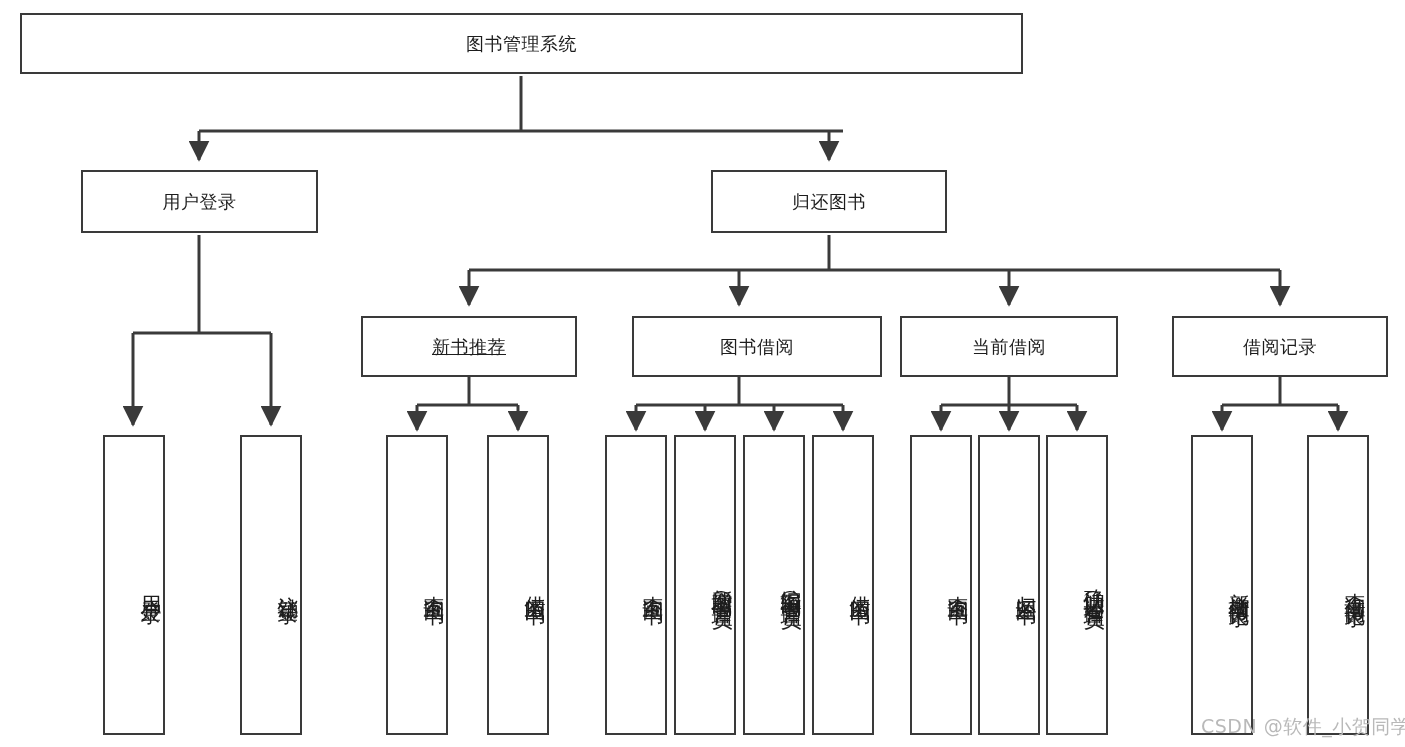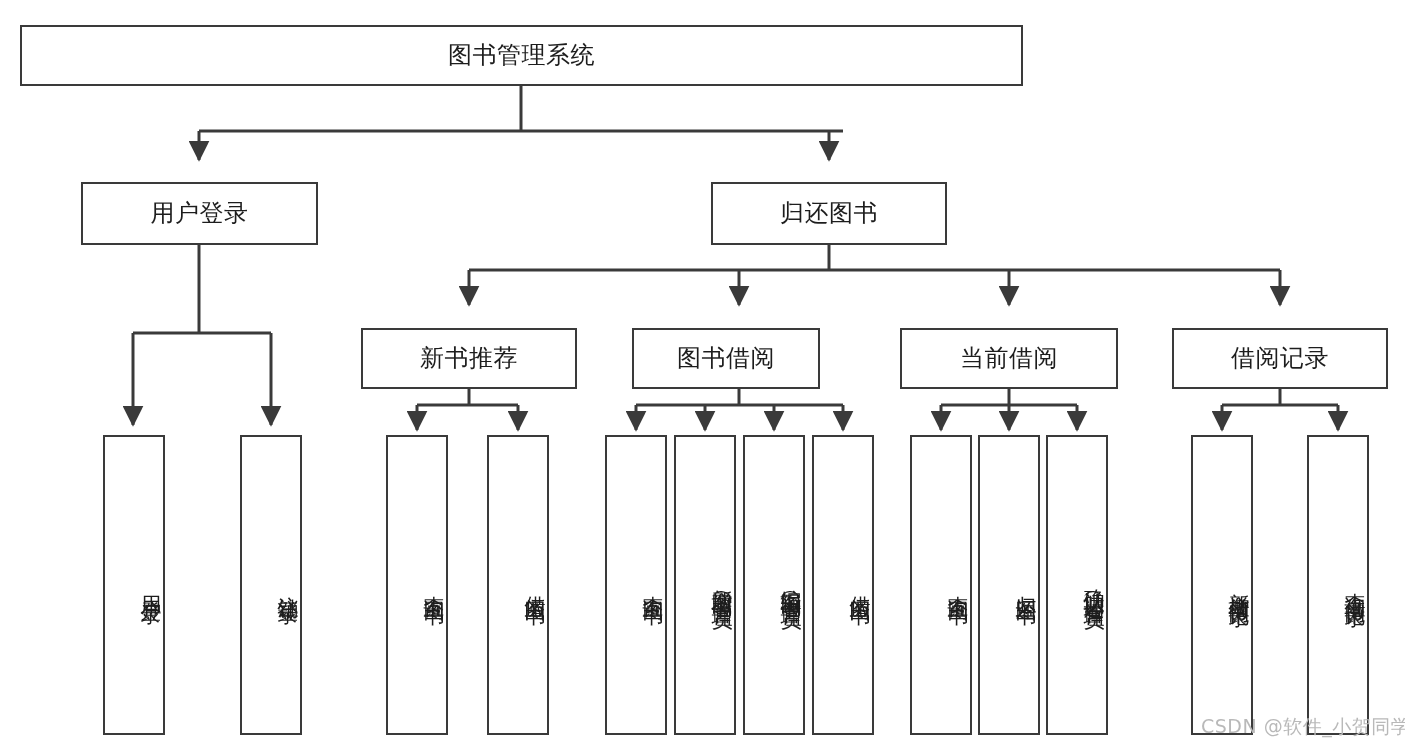--- a/index.html
+++ b/index.html
@@ -31,23 +31,22 @@
     box-sizing: border-box;
     border: 2px solid #3a3a3a;
     background: #ffffff;
     display: flex;
     align-items: center;
     justify-content: center;
     color: #1d1d1d;
     line-height: 1.18;
   }
   .node.h {
-    font-size: 24px;
+    font-size: 18px;
     letter-spacing: 0.5px;
-    margin-top: 12px;
   }
   .node.v {
     writing-mode: vertical-rl;
     text-orientation: upright;
     font-size: 21px;
     letter-spacing: 3px;
     padding: 6px 0;
     align-items: flex-start;
     justify-content: center;
   }
@@ -120,22 +119,22 @@
       <path d="M 1222 405 L 1222 430" marker-end="url(#arrow)"></path>
       <path d="M 1338 405 L 1338 430" marker-end="url(#arrow)"></path>
     </g>
   </svg>
 
   <div class="node h" style="left:20px; top:13px; width:1003px; height:61px;">图书管理系统</div>
 
   <div class="node h" style="left:81px; top:170px; width:237px; height:63px;">用户登录</div>
   <div class="node h" style="left:711px; top:170px; width:236px; height:63px;">归还图书</div>
 
-  <div class="node h" style="left:361px; top:316px; width:216px; height:61px;">新书推荐</div>
-  <div class="node h" style="left:632px; top:316px; width:188px; height:61px;">图书借阅</div>
+  <div class="node h" style="left:361px; top:316px; width:216px; height:61px;text-decoration:underline;">新书推荐</div>
+  <div class="node h" style="left:632px; top:316px; width:250px; height:61px;">图书借阅</div>
   <div class="node h" style="left:1172px; top:316px; width:216px; height:61px;">借阅记录</div>
   <div class="node h" style="left:900px; top:316px; width:218px; height:61px;">当前借阅</div>
 
   <div class="node v" style="left:103px; top:435px; width:62px; height:300px;">
     <span class="label">用户登录</span>
   </div>
   <div class="node v" style="left:240px; top:435px; width:62px; height:300px;">
     <span class="label">注销登录</span>
   </div>
 

